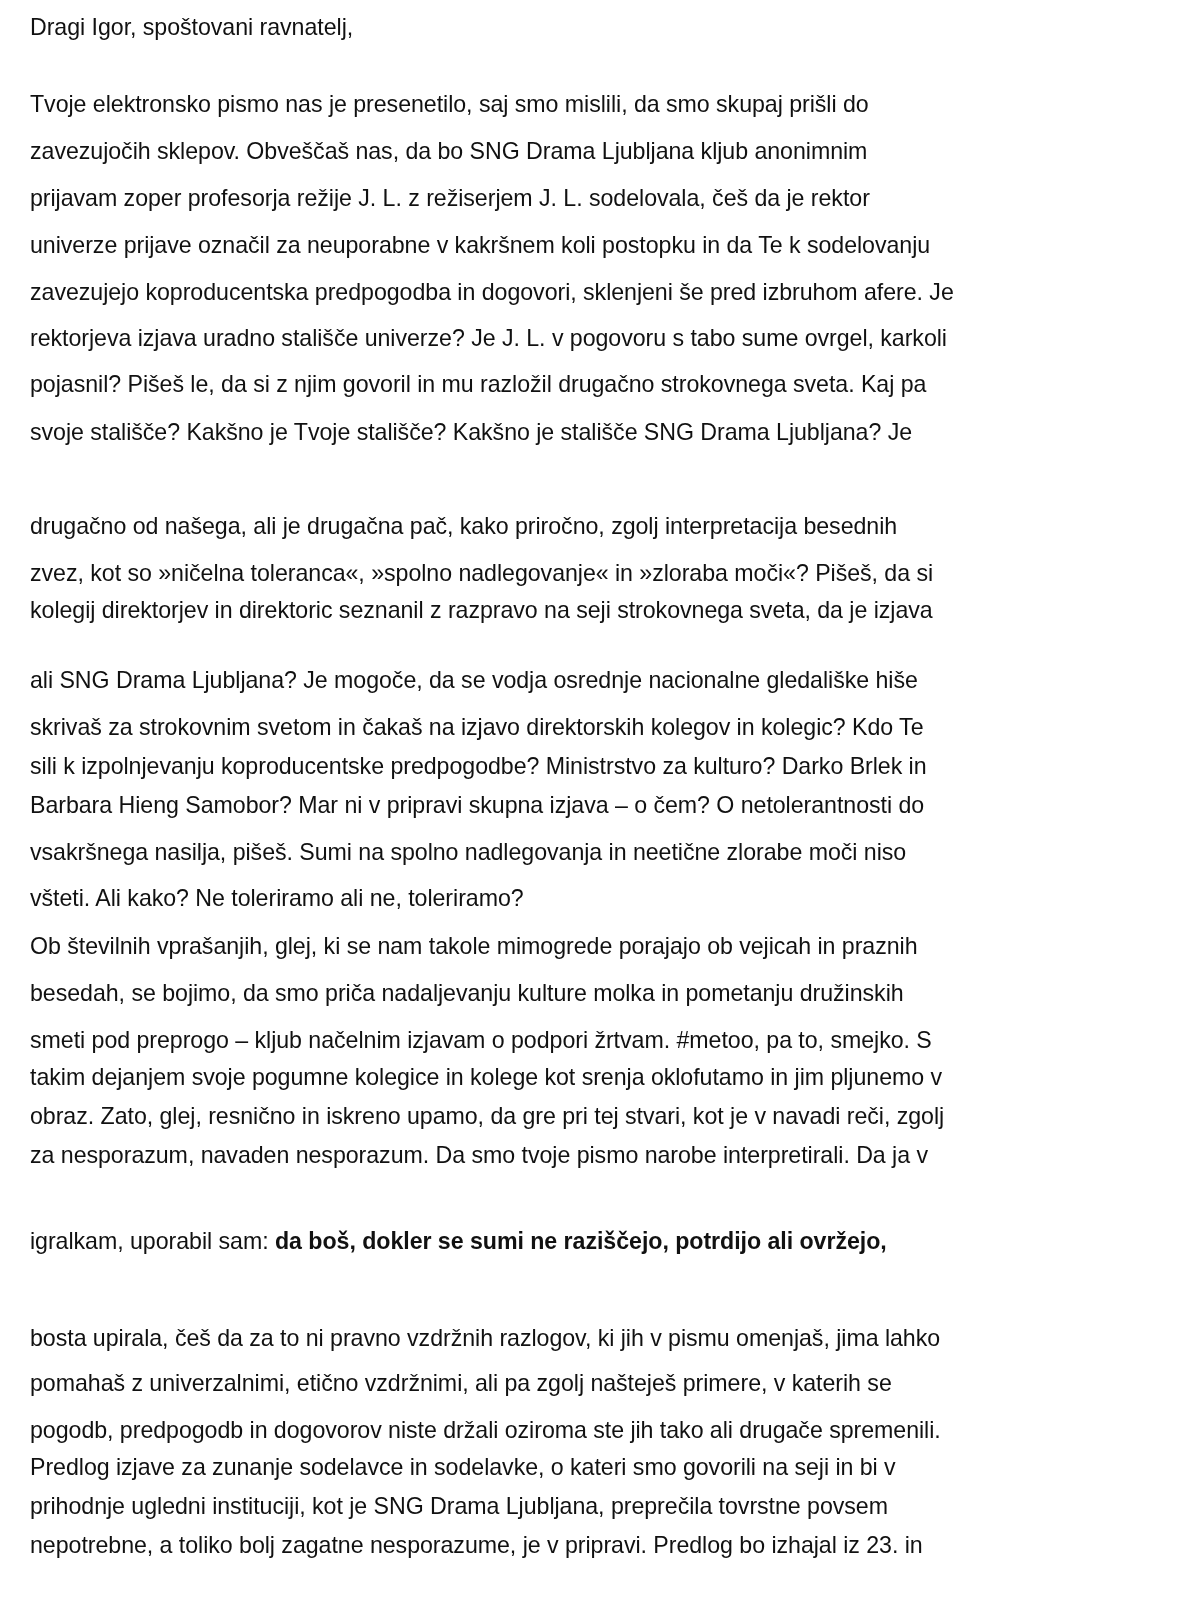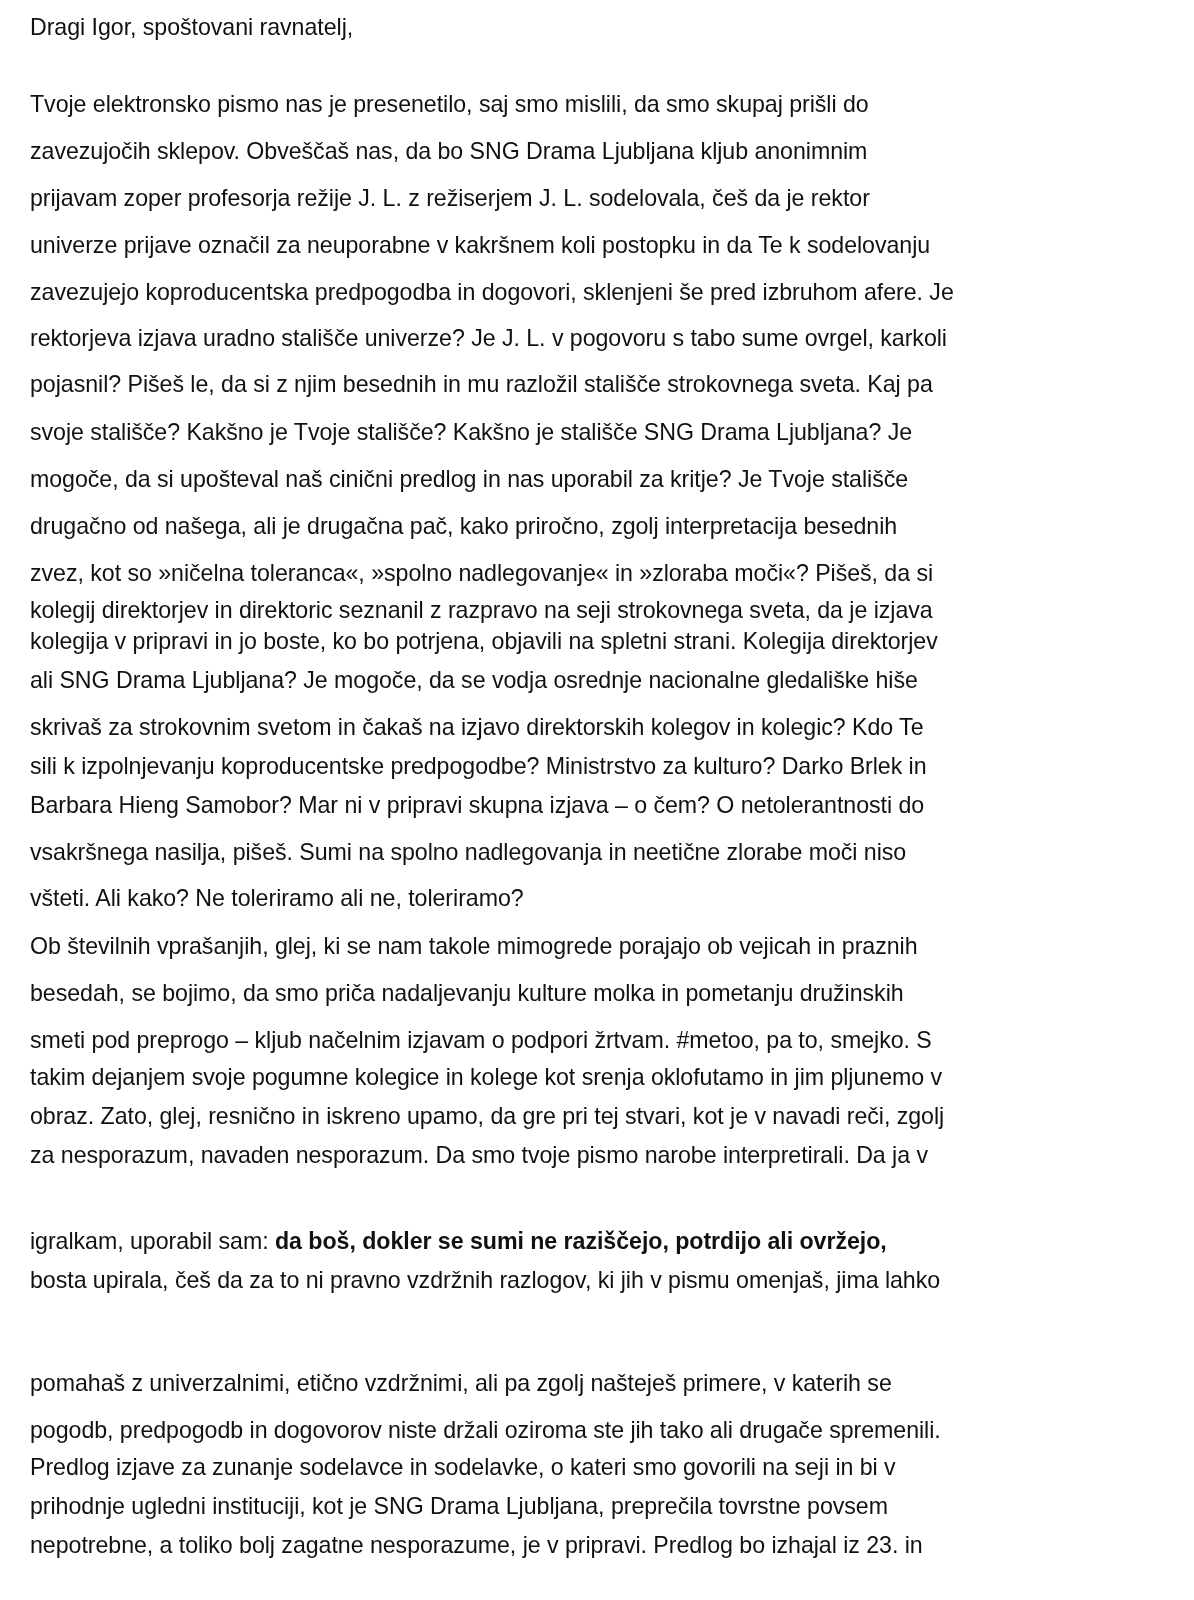--- a/index.html
+++ b/index.html
@@ -40,43 +40,41 @@
 
 <div class="doc">
   <div class="line" style="top:13px">Dragi Igor, spoštovani ravnatelj,</div>
 
   <div class="line" style="top:90px">Tvoje elektronsko pismo nas je presenetilo, saj smo mislili, da smo skupaj prišli do</div>
   <div class="line" style="top:137px">zavezujočih sklepov. Obveščaš nas, da bo SNG Drama Ljubljana kljub anonimnim</div>
   <div class="line" style="top:184px">prijavam zoper profesorja režije J. L.  z režiserjem J. L.  sodelovala, češ da je rektor</div>
   <div class="line" style="top:231px">univerze prijave označil za neuporabne v kakršnem koli postopku in da Te k sodelovanju</div>
   <div class="line" style="top:278px">zavezujejo koproducentska predpogodba in dogovori, sklenjeni še pred izbruhom afere. Je</div>
   <div class="line" style="top:324px">rektorjeva izjava uradno stališče univerze? Je J. L. v pogovoru s tabo sume ovrgel, karkoli</div>
-  <div class="line" style="top:370px">pojasnil? Pišeš le, da si z njim besednih in mu razložil stališče strokovnega sveta. Kaj pa</div>
+  <div class="line" style="top:370px">pojasnil? Pišeš le, da si z njim govoril in mu razložil drugačno strokovnega sveta. Kaj pa</div>
   <div class="line" style="top:418px">svoje stališče? Kakšno je Tvoje stališče? Kakšno je stališče SNG Drama Ljubljana? Je</div>
-  <div class="line" style="top:465px">mogoče, da si upošteval naš cinični predlog in nas uporabil za kritje? Je Tvoje stališče</div>
   <div class="line" style="top:512px">drugačno od našega, ali je drugačna pač, kako priročno, zgolj interpretacija besednih</div>
   <div class="line" style="top:559px">zvez, kot so »ničelna toleranca«, »spolno nadlegovanje« in »zloraba moči«? Pišeš, da si</div>
   <div class="line" style="top:596px">kolegij direktorjev in direktoric seznanil z razpravo na seji strokovnega sveta, da je izjava</div>
-  <div class="line" style="top:627px">kolegija v pripravi in jo boste, ko bo potrjena, objavili na spletni strani. Kolegija direktorjev</div>
   <div class="line" style="top:666px">ali SNG Drama Ljubljana? Je mogoče, da se vodja osrednje nacionalne gledališke hiše</div>
   <div class="line" style="top:713px">skrivaš za strokovnim svetom in čakaš na izjavo direktorskih kolegov in kolegic? Kdo Te</div>
   <div class="line" style="top:752px">sili k izpolnjevanju koproducentske predpogodbe? Ministrstvo za kulturo? Darko Brlek in</div>
   <div class="line" style="top:791px">Barbara Hieng Samobor? Mar ni v pripravi skupna izjava – o čem? O netolerantnosti do</div>
   <div class="line" style="top:838px">vsakršnega nasilja, pišeš. Sumi na spolno nadlegovanja in neetične zlorabe moči niso</div>
   <div class="line" style="top:884px">všteti. Ali kako? Ne toleriramo ali ne, toleriramo?</div>
   <div class="line" style="top:932px">Ob številnih vprašanjih, glej, ki se nam takole mimogrede porajajo ob vejicah in praznih</div>
   <div class="line" style="top:979px">besedah, se bojimo, da smo priča nadaljevanju kulture molka in pometanju družinskih</div>
   <div class="line" style="top:1026px">smeti pod preprogo – kljub načelnim izjavam o podpori žrtvam. #metoo, pa to, smejko. S</div>
   <div class="line" style="top:1063px">takim dejanjem svoje pogumne kolegice in kolege kot srenja oklofutamo in jim pljunemo v</div>
   <div class="line" style="top:1102px">obraz. Zato, glej, resnično in iskreno upamo, da gre pri tej stvari, kot je v navadi reči, zgolj</div>
   <div class="line" style="top:1141px">za nesporazum, navaden nesporazum. Da smo tvoje pismo narobe interpretirali. Da ja v</div>
 
   <div class="line" style="top:1227px">
     <span>igralkam, uporabil sam: </span><b>da boš, dokler se sumi ne raziščejo, potrdijo ali ovržejo,</b><span></span>
   </div>
 
-  <div class="line" style="top:1266px">bosta upirala, češ da za to ni pravno vzdržnih razlogov, ki jih v pismu omenjaš, jima lahko</div>
+  <div class="line" style="top:1324px">bosta upirala, češ da za to ni pravno vzdržnih razlogov, ki jih v pismu omenjaš, jima lahko</div>
   <div class="line" style="top:1369px">pomahaš z univerzalnimi, etično vzdržnimi, ali pa zgolj našteješ primere, v katerih se</div>
   <div class="line" style="top:1416px">pogodb, predpogodb in dogovorov niste držali oziroma ste jih tako ali drugače spremenili.</div>
   <div class="line" style="top:1453px">Predlog izjave za zunanje sodelavce in sodelavke, o kateri smo govorili na seji in bi v</div>
   <div class="line" style="top:1492px">prihodnje ugledni instituciji, kot je SNG Drama Ljubljana, preprečila tovrstne povsem</div>
   <div class="line" style="top:1531px">nepotrebne, a toliko bolj zagatne nesporazume, je v pripravi. Predlog bo izhajal iz 23. in</div>
 </div>
 
 </body></html>

